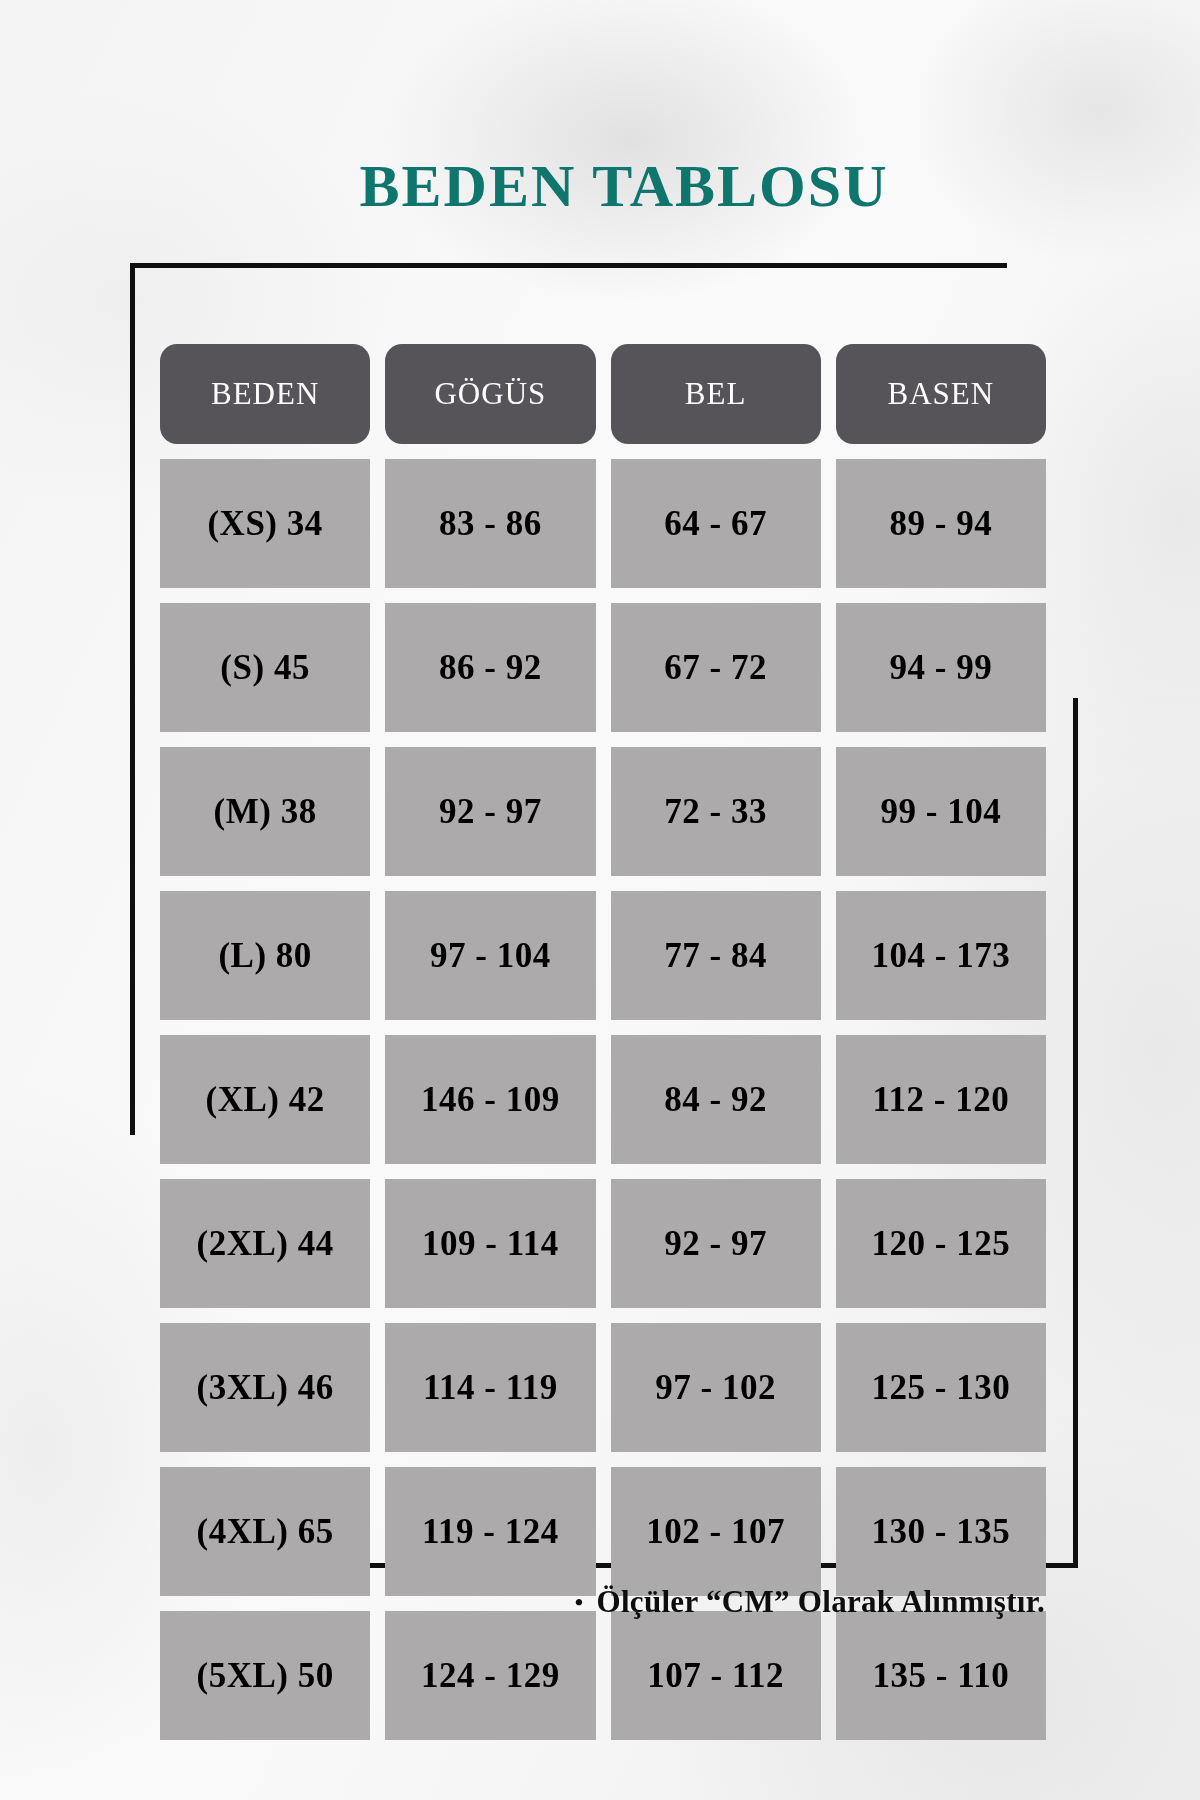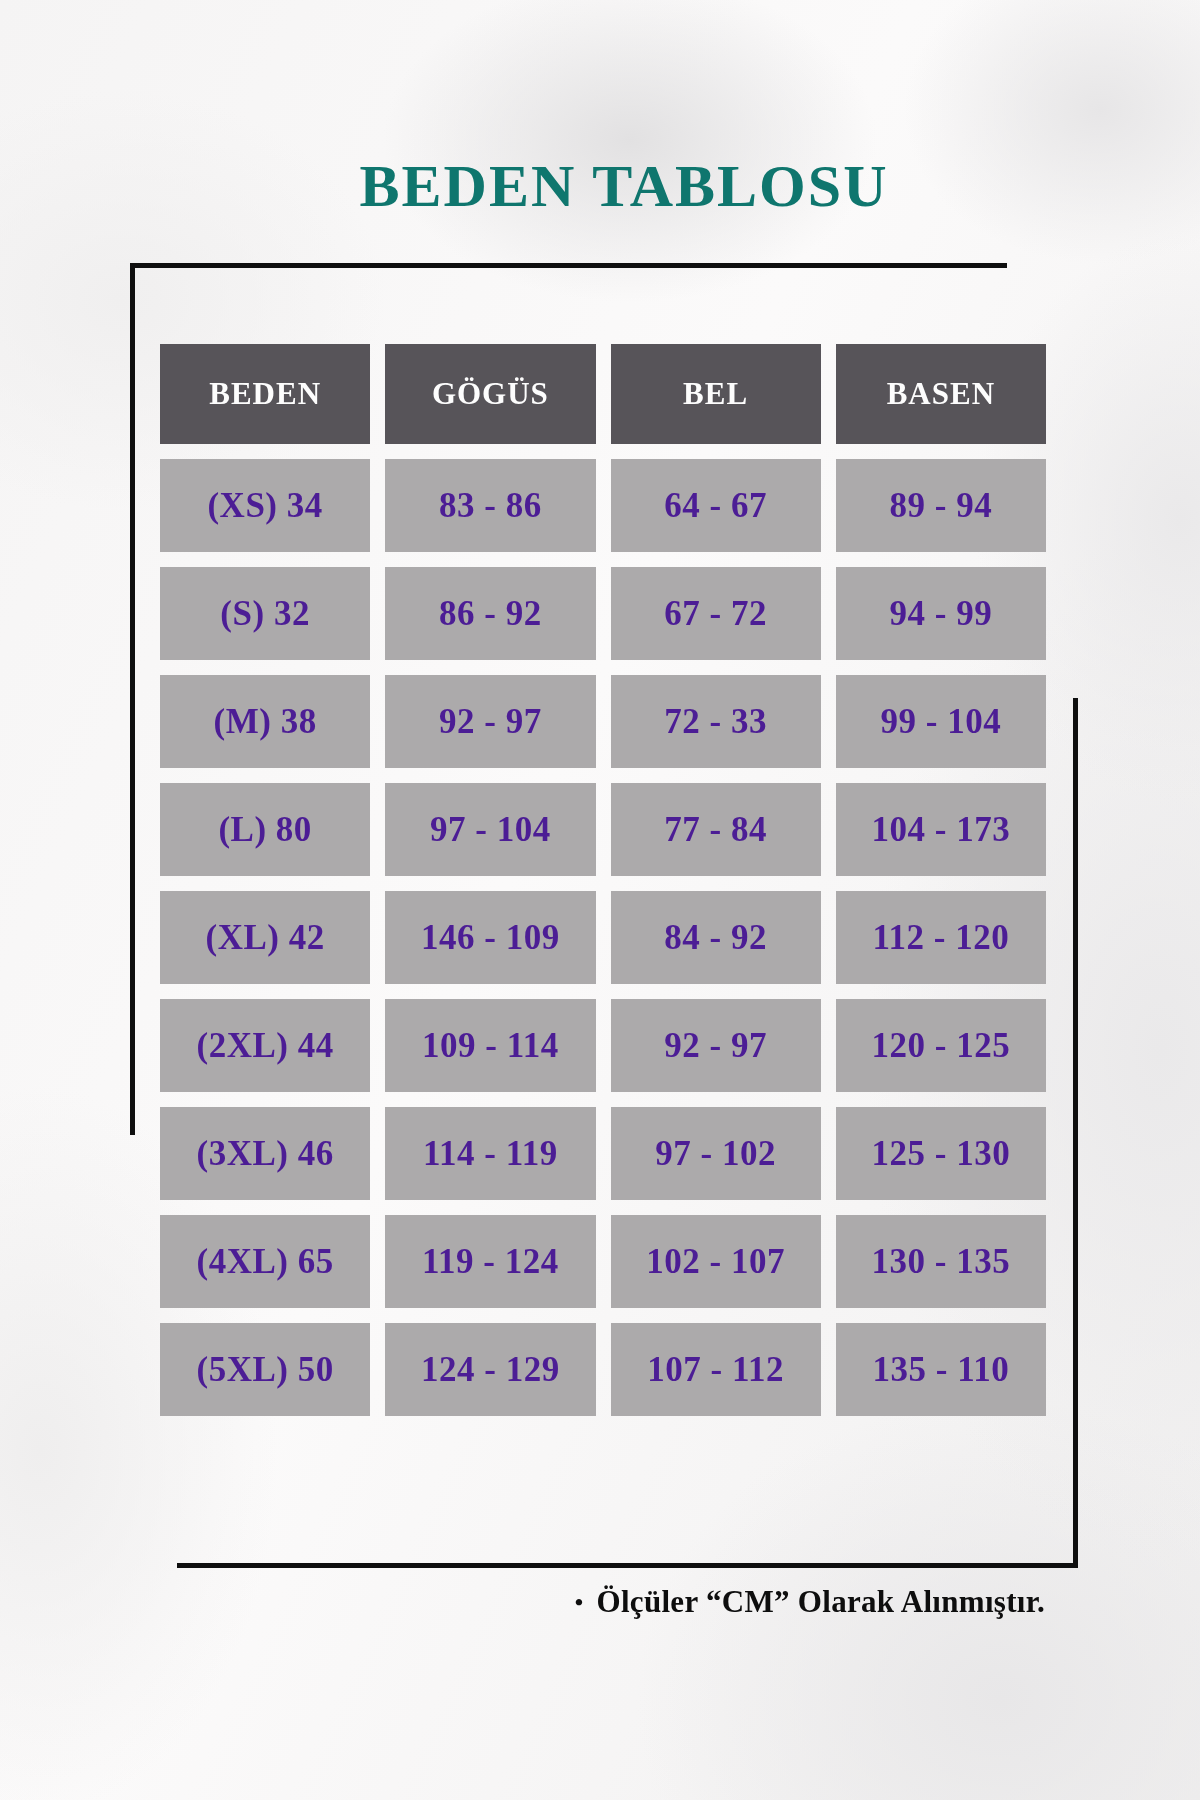--- a/index.html
+++ b/index.html
@@ -71,28 +71,29 @@
   .cell {
     display: flex;
     align-items: center;
     justify-content: center;
     text-align: center;
   }
   .cell.head {
     height: 100px;
     background: #575459;
     color: #fdfdfd;
-    font-weight: 700;
+    font-weight: 400;
     font-size: 31px;
     letter-spacing: 1px;
+    border-radius: 17px;
   }
   .cell.data {
-    height: 93px;
+    height: 129px;
     background: #acaaab;
-    color: #4c1d95;
+    color: #000000;
     font-weight: 700;
     font-size: 35px;
     letter-spacing: 0.5px;
   }
   .note {
     position: absolute;
     top: 1584px;
     right: 155px;
     display: flex;
     align-items: center;
@@ -131,21 +132,21 @@
     </div>
 
     <div class="trow">
       <div class="cell data">(XS) 34</div>
       <div class="cell data">83 - 86</div>
       <div class="cell data">64 - 67</div>
       <div class="cell data">89 - 94</div>
     </div>
 
     <div class="trow">
-      <div class="cell data">(S) 32</div>
+      <div class="cell data">(S) 45</div>
       <div class="cell data">86 - 92</div>
       <div class="cell data">67 - 72</div>
       <div class="cell data">94 - 99</div>
     </div>
 
     <div class="trow">
       <div class="cell data">(M) 38</div>
       <div class="cell data">92 - 97</div>
       <div class="cell data">72 - 33</div>
       <div class="cell data">99 - 104</div>

